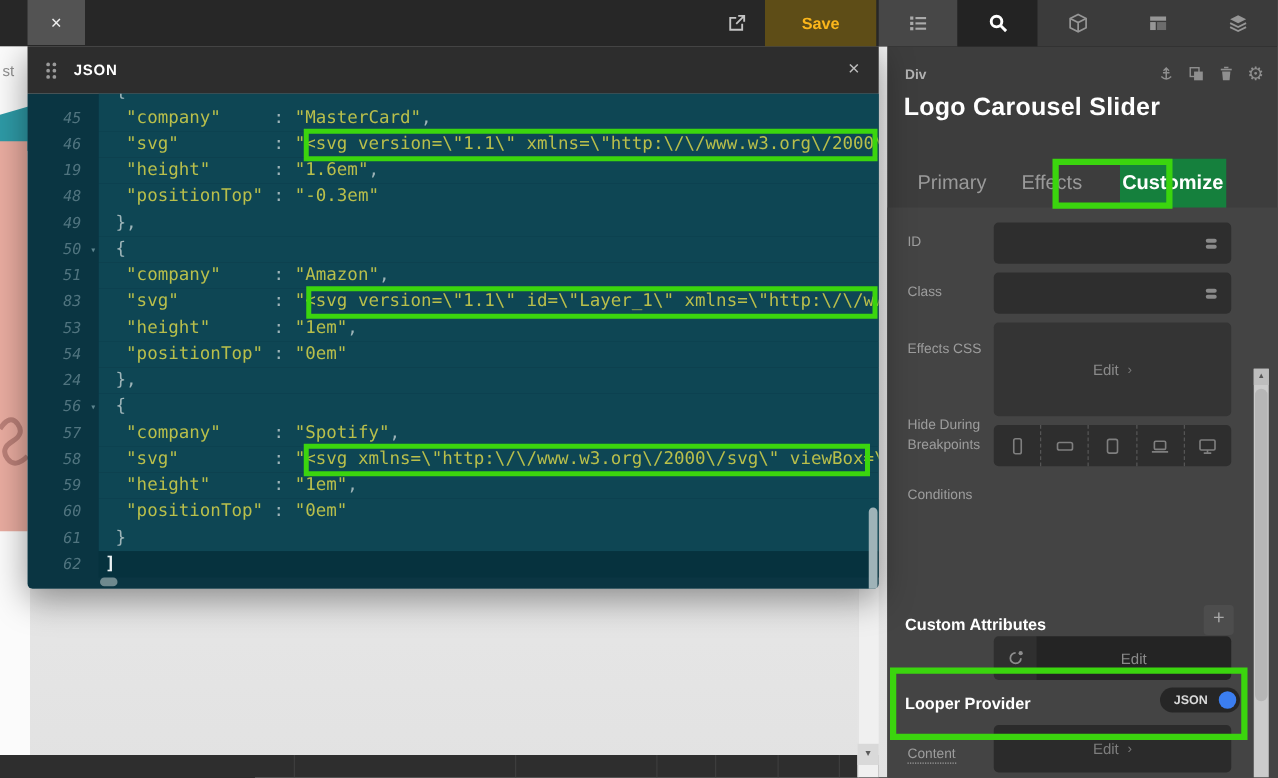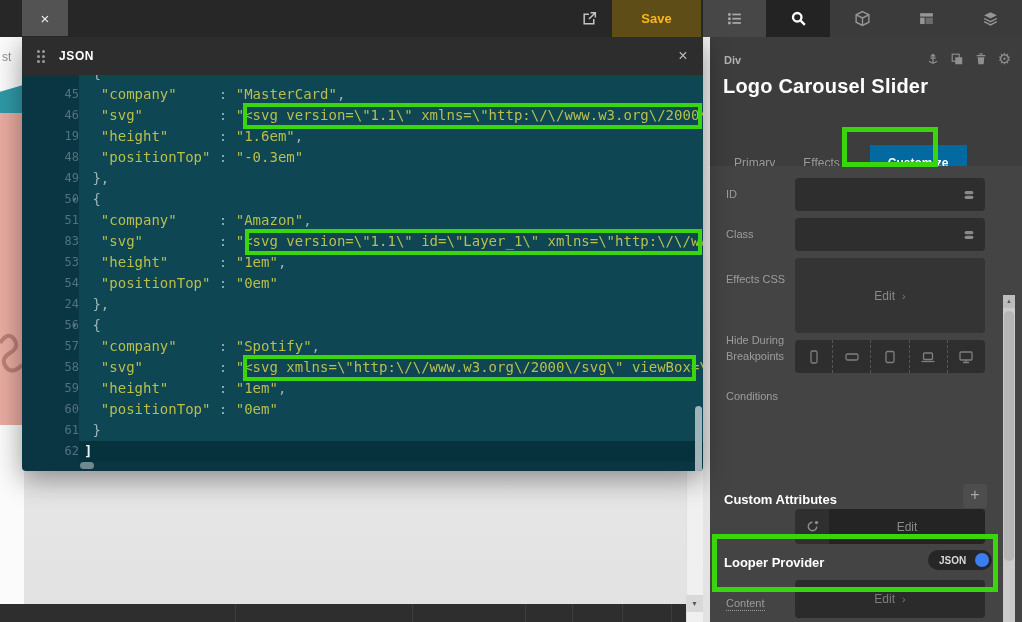--- a/index.html
+++ b/index.html
@@ -33,23 +33,23 @@
   .tb-search{left:766px;width:64px;background:#232323;color:#ffffff;}
   .tb-right{position:absolute;left:830px;top:0;width:192px;height:37px;background:#3b3b3b;display:flex;}
   .tb-right .tb-btn{position:relative;flex:1;color:#969696;}
 
   
   .sidebar{position:absolute;left:710px;top:37px;width:312px;height:585px;background:#3d3d3d;z-index:20;color:#ccc;}
   .sb-kind{position:absolute;left:14px;top:17px;font-size:11px;font-weight:bold;color:#b2b2b2;}
   .sb-actions{position:absolute;right:10px;top:14px;display:flex;gap:9px;color:#8f8f8f;}
   .sb-actions span{width:15px;height:15px;display:inline-flex;align-items:center;justify-content:center;cursor:pointer;font-size:14px;}
   .sb-title{position:absolute;left:13px;top:38px;font-size:20px;font-weight:bold;color:#fff;letter-spacing:.2px;}
-  .sb-tabs{position:absolute;left:0;top:106px;width:308px;height:39px;display:flex;align-items:center;font-size:12px;}
+  .sb-tabs{position:absolute;left:0;top:90px;width:308px;height:39px;display:flex;align-items:center;font-size:16px;}
   .sb-tab{padding:11px 14px;color:#9a9a9a;cursor:pointer;}
-  .sb-tab.active{background:#0369a1;color:#fff;font-weight:bold;margin-left:16px;padding:11px 18px;}
+  .sb-tab.active{background:#15803d;color:#fff;font-weight:bold;margin-left:16px;padding:11px 2px;}
   .sb-tab:first-child{margin-left:10px;}
   .sb-content{position:absolute;left:0;top:129px;width:312px;height:456px;background:#444;}
   .sb-label{position:absolute;left:16px;font-size:11px;color:#9d9d9d;text-align:center;}
   .sb-input{position:absolute;left:85px;width:190px;height:33px;background:#2e2e2e;border-radius:4px;
     display:flex;align-items:center;justify-content:flex-end;padding-right:9px;color:#8a8a8a;cursor:text;}
   .sb-bigbtn{position:absolute;left:85px;width:190px;background:#343434;border-radius:4px;
     display:flex;align-items:center;justify-content:center;gap:7px;color:#8a8a8a;font-size:12px;cursor:pointer;}
   .chev{font-size:11px;color:#777;}
   .bp-box{position:absolute;left:85px;top:303px;width:190px;height:33px;background:#2e2e2e;border-radius:4px;display:flex;}
   .bp-cell{flex:1;display:flex;align-items:center;justify-content:center;color:#7f7f7f;cursor:pointer;border-left:1px dashed #555;}
@@ -79,21 +79,21 @@
   .modal-head{position:absolute;left:0;top:0;width:100%;height:38px;background:#2d2d2d;display:flex;align-items:center;}
   .drag-dots{margin-left:15px;display:grid;grid-template-columns:repeat(2,3px);grid-auto-rows:3px;gap:2px;cursor:grab;}
   .drag-dots i{background:#9a9a9a;border-radius:50%;}
   .modal-title{margin-left:14px;color:#fff;font-size:12px;font-weight:bold;letter-spacing:.6px;}
   .modal-close{position:absolute;right:9px;top:8px;width:22px;height:22px;color:#bdbdbd;font-size:16px;
     text-align:center;line-height:22px;cursor:pointer;}
   .modal-body{position:absolute;left:0;top:38px;width:681px;height:396px;background:#0a3542;overflow:hidden;
     border-radius:0 0 4px 4px;font-family:"DejaVu Sans Mono",monospace;font-size:14px;}
   .code-lines{margin-top:-12px;}
   .code-row{display:flex;height:21px;line-height:21px;white-space:pre;cursor:text;}
-  .gut{width:57px;flex:none;text-align:right;color:#50747f;font-size:12px;position:relative;}
+  .gut{width:57px;flex:none;text-align:right;padding-right:14px;color:#50747f;font-size:12px;position:relative;font-style:italic;}
   .fold{position:absolute;right:2px;top:0;font-size:8px;color:#5e858f;}
   .codecell{flex:1;background:#0e4654;padding-left:5px;overflow:hidden;}
   .cursor-line .codecell{background:#06323e;}
   .tok-str{color:#b9bf4b;}
   .tok-pun{color:#9db4b8;}
   .cursor-line .tok-pun{color:#eaf2f3;font-weight:bold;}
   .ed-vthumb{position:absolute;right:1px;top:331px;width:7px;height:92px;background:#9fb3b8;border-radius:4px;cursor:pointer;}
   .ed-hthumb{position:absolute;left:58px;bottom:2px;width:14px;height:7px;background:#6f898e;border-radius:4px;cursor:pointer;}
 
   

